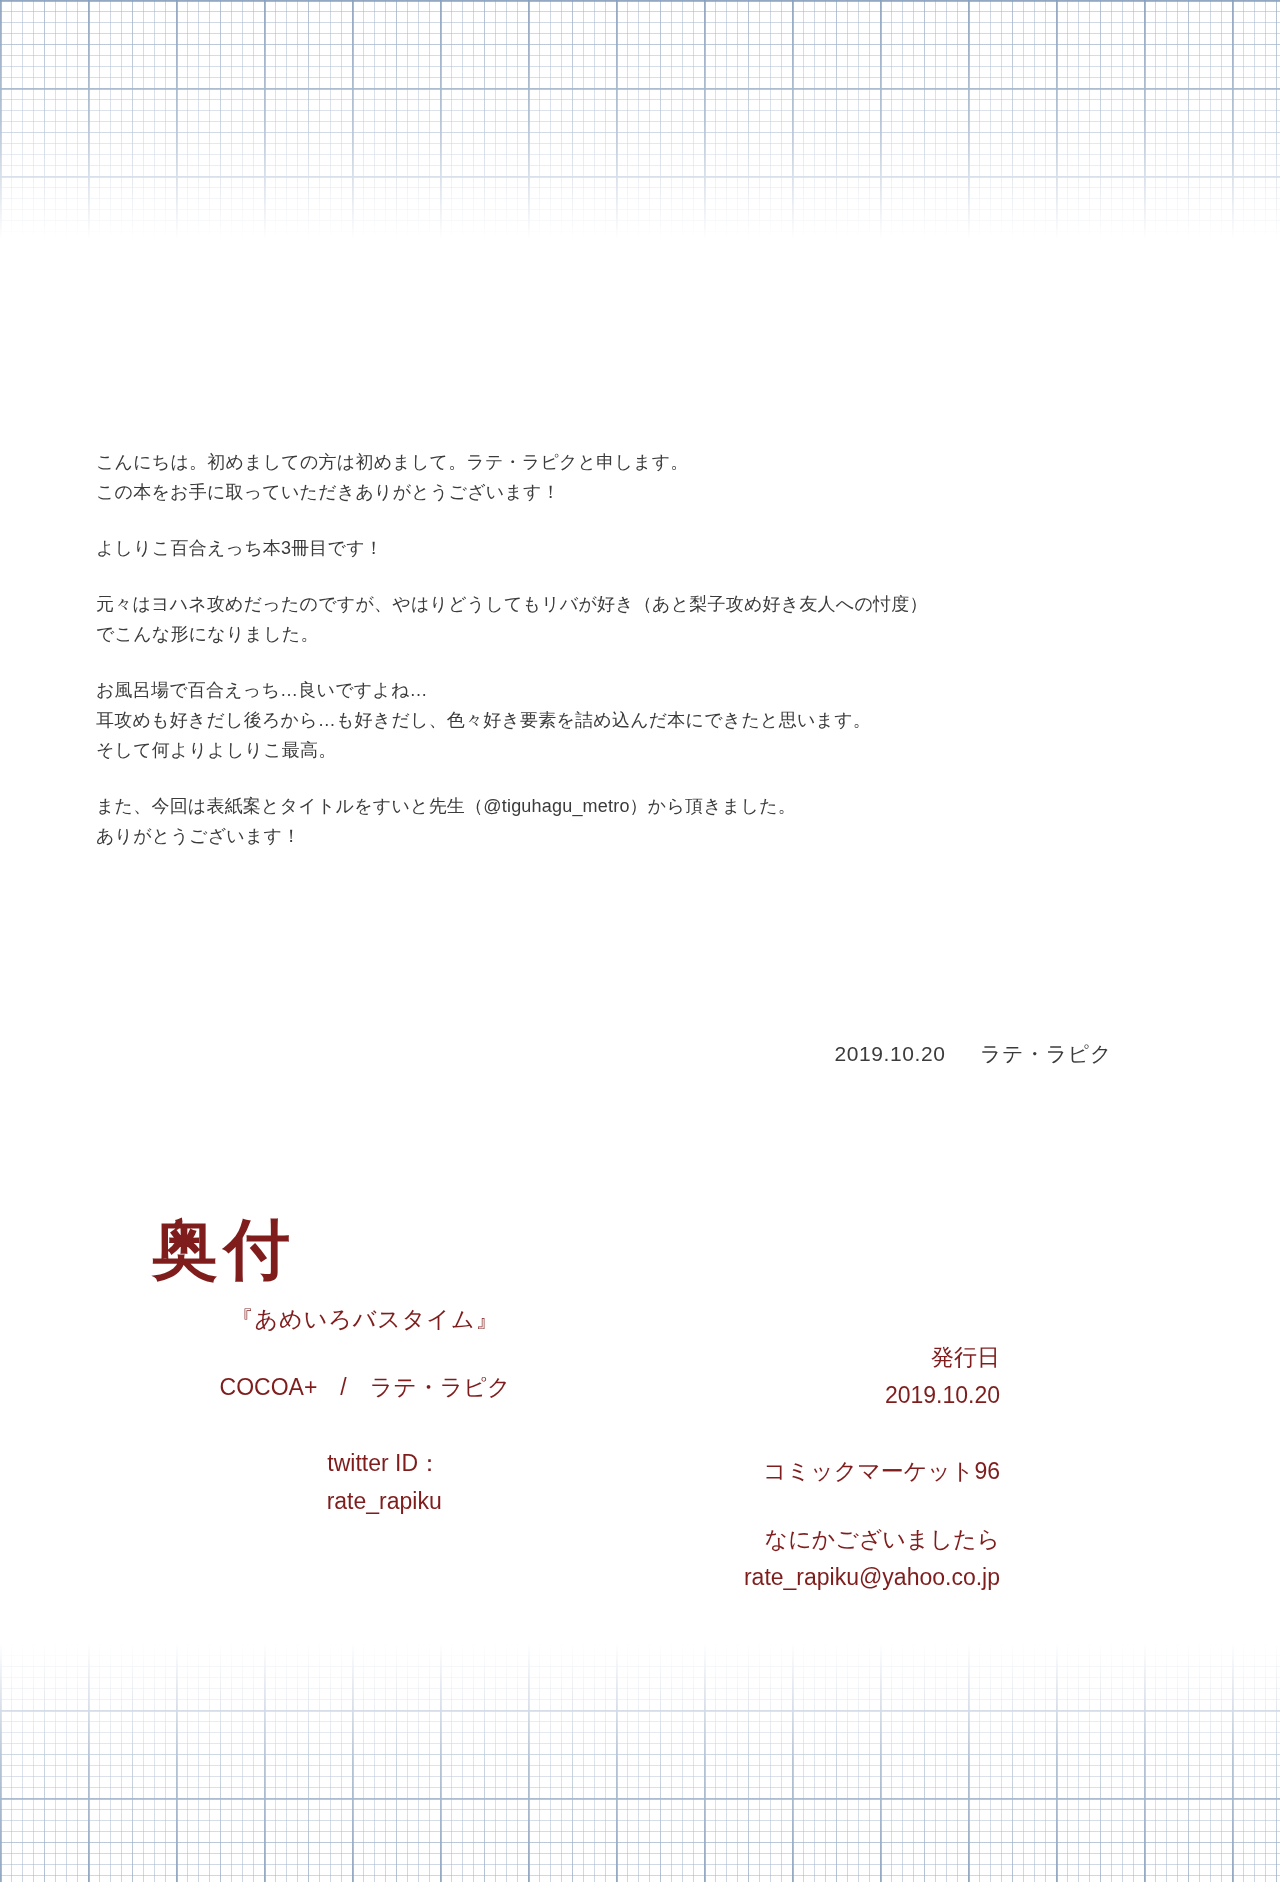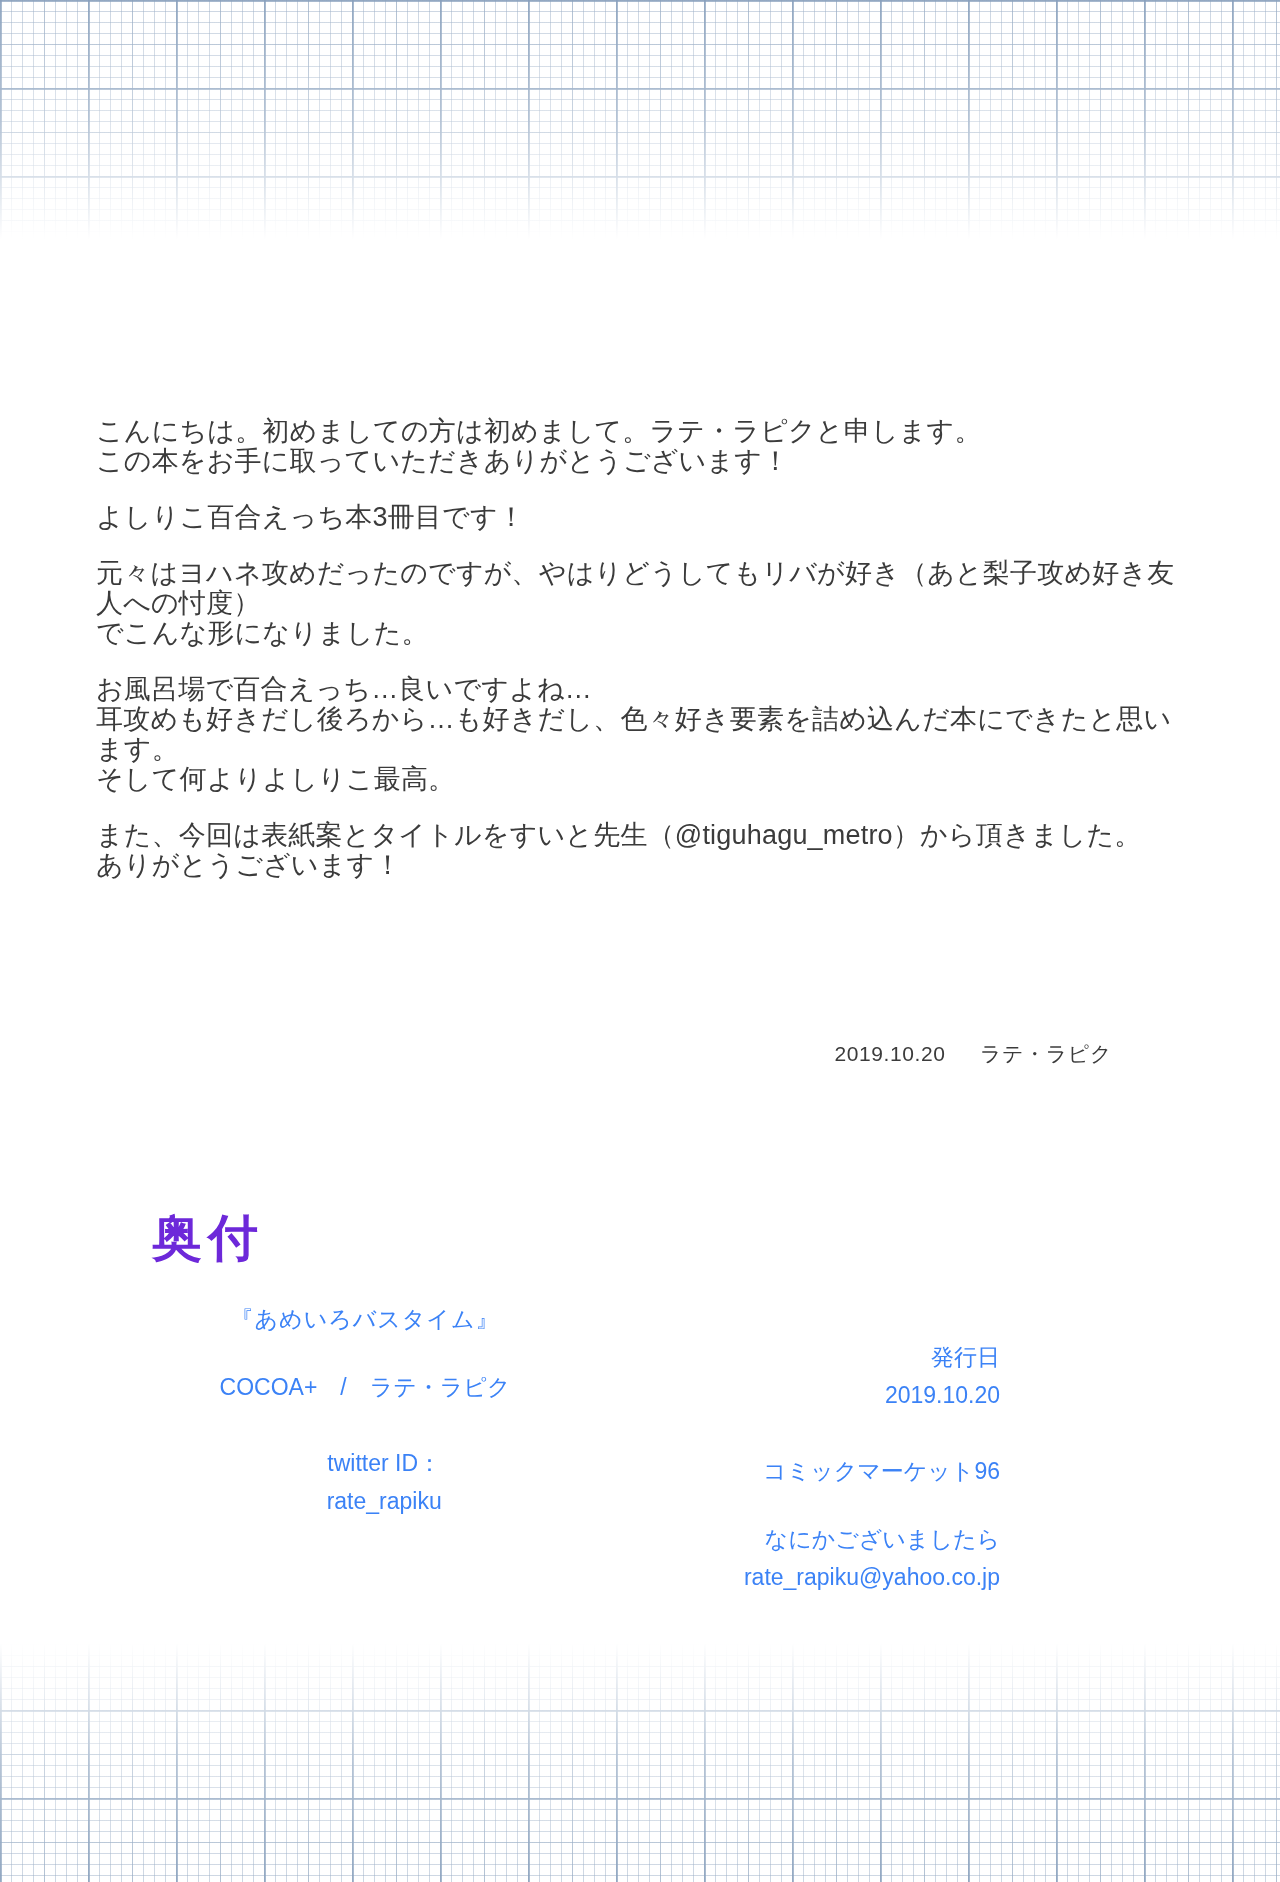--- a/index.html
+++ b/index.html
@@ -56,23 +56,23 @@
   .fade-bottom {
     position: absolute;
     left: 0; right: 0; top: 0; bottom: 0;
     background: linear-gradient(to top, rgba(255,255,255,0.05) 0%, rgba(255,255,255,0.35) 45%, rgba(255,255,255,1) 92%);
   }
 
   
   .afterword {
     position: absolute;
     left: 96px;
-    top: 416px;
+    top: 447px;
     width: 1090px;
-    font-size: 27px;
+    font-size: 18px;
     line-height: 30px;
     letter-spacing: 0.2px;
     color: #3b3b3b;
   }
   .afterword p {
     margin: 0 0 26px 0;
     white-space: pre-line;
   }
   .afterword p:last-child { margin-bottom: 0; }
 
@@ -84,35 +84,35 @@
     letter-spacing: 0.6px;
     color: #3b3b3b;
   }
   .signature .sig-date { margin-right: 28px; }
 
   
   .colophon-title {
     position: absolute;
     left: 152px;
     top: 1205px;
-    font-size: 50px;
+    font-size: 66px;
     font-weight: bold;
     letter-spacing: 6px;
-    color: #6d28d9;
+    color: #7f1d1d;
   }
 
   .colophon {
     position: absolute;
     left: 150px;
     top: 1300px;
     width: 850px;
     display: flex;
     gap: 0px;
     font-size: 23px;
-    color: #3b82f6;
+    color: #7f1d1d;
   }
   .col-left {
     width: 430px;
     text-align: center;
   }
   .col-right {
     width: 420px;
     text-align: right;
   }
   .col-left .row, .col-right .row {

